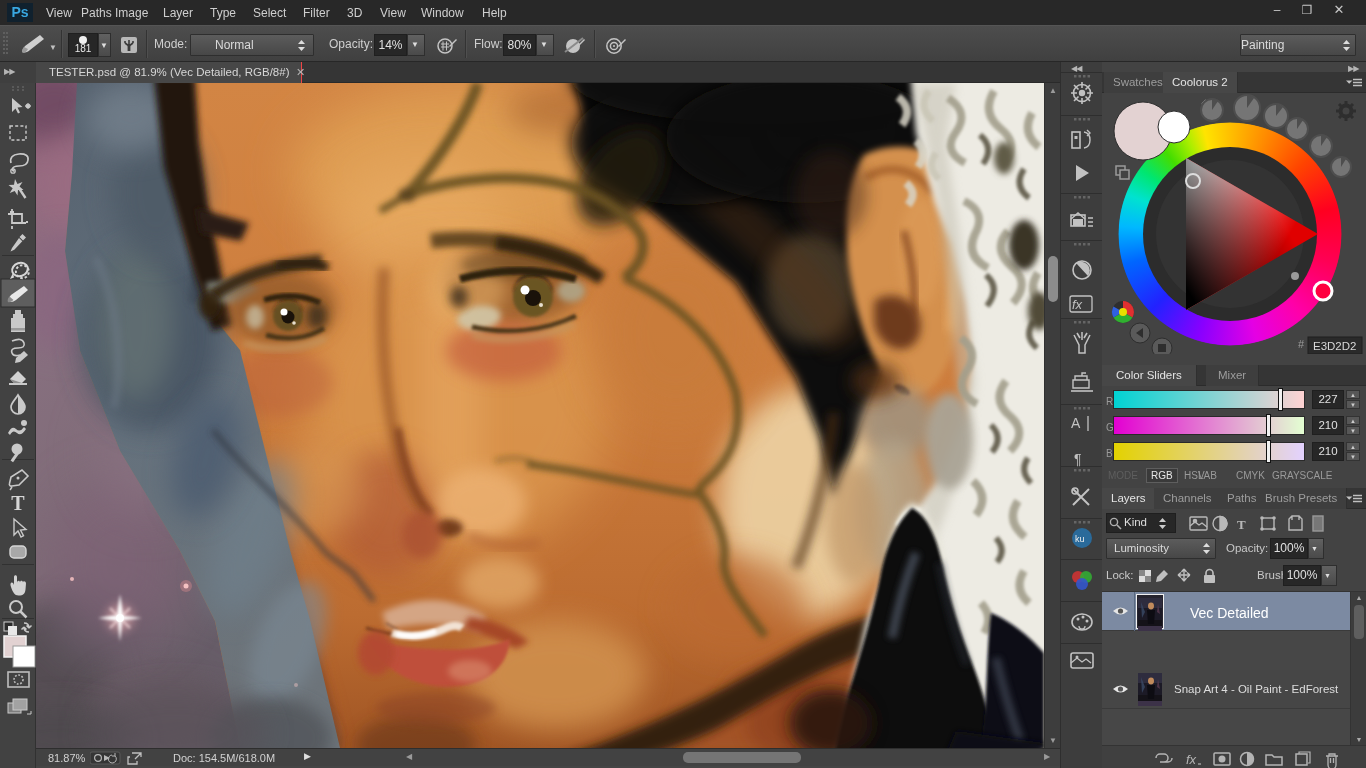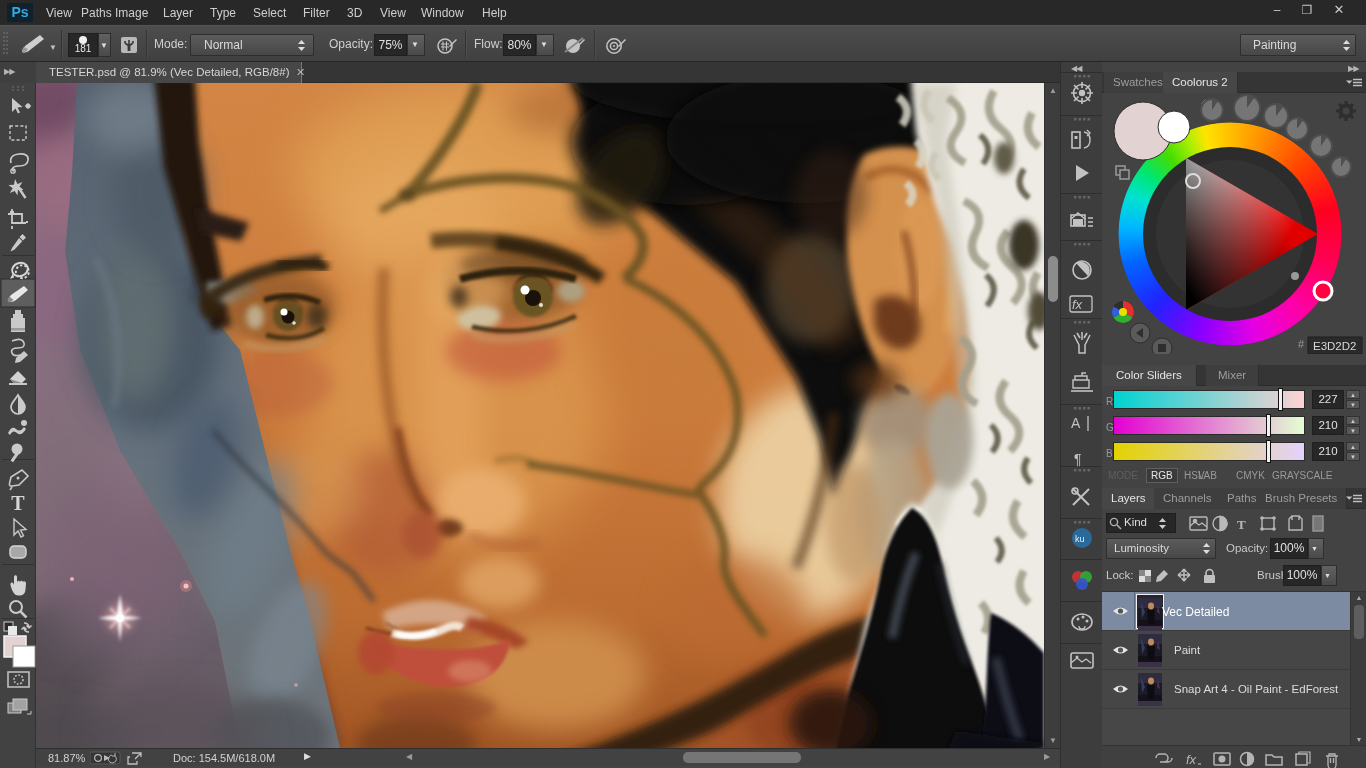--- a/index.html
+++ b/index.html
@@ -76,26 +76,26 @@
   <span class="abs" style="left:68px;top:17px;width:30px;text-align:center;color:#e8e8e8;font-size:10px">181</span>
   <div class="dbtn" style="left:98px;top:7px;width:13px;height:24px"></div>
   <span class="abs" style="left:100px;top:15px;color:#ddd;font-size:8px">▼</span>
   <svg class="abs" style="left:120px;top:8px" width="18" height="22" viewBox="0 0 18 22">
       <rect x="1" y="3" width="16" height="16" rx="2" fill="#b8b8b8"></rect>
       <path d="M9 6 v6 M9 12 l-4 -3 M9 12 l4 -3 M5 9 v-2 M13 9 v-2" stroke="#3a3a3a" stroke-width="1.6" fill="none"></path>
       <rect x="7.6" y="12" width="2.8" height="5" fill="#3a3a3a"></rect>
     </svg>
   <div class="osep" style="left:146px"></div>
   <span class="olabel" style="left:154px">Mode:</span>
-  <div class="dropdown" style="left:190px;top:8px;width:124px;height:22px;line-height:20px;padding-left:13px">Normal</div>
+  <div class="dropdown" style="left:190px;top:8px;width:124px;height:22px;line-height:20px;padding-left:24px">Normal</div>
   <svg class="abs" style="left:297px;top:14px" width="9" height="11">
       <path d="M4.5 0 L8 4 H1Z M4.5 11 L1 7 H8Z" fill="#ddd"></path>
     </svg>
   <span class="olabel" style="left:329px">Opacity:</span>
-  <div class="darkfield" style="left:374px;top:8px;width:33px;height:22px;line-height:20px">75%</div>
+  <div class="darkfield" style="left:374px;top:8px;width:33px;height:22px;line-height:20px">14%</div>
   <div class="dbtn" style="left:407px;top:8px;width:18px;height:22px"></div>
   <span class="abs" style="left:411px;top:14px;color:#ddd;font-size:8px">▼</span>
   <svg class="abs" style="left:436px;top:10px" width="22" height="19" viewBox="0 0 22 19">
       <circle cx="9" cy="10" r="7" fill="none" stroke="#c4c4c4" stroke-width="1.5"></circle>
       <path d="M5 8 h8 M5 11 h8 M7 5.5 v9 M10.5 5.5 v9" stroke="#c4c4c4" stroke-width="1"></path>
       <path d="M13 10 L20 3 L21 4 L14 11Z" fill="#c4c4c4"></path>
     </svg>
   <div class="osep" style="left:465px"></div>
   <span class="olabel" style="left:474px">Flow:</span>
   <div class="darkfield" style="left:503px;top:8px;width:33px;height:22px;line-height:20px">80%</div>
@@ -106,21 +106,21 @@
       <path d="M14 10 L21 3 L22 4 L15 11Z" fill="#c4c4c4"></path>
       <path d="M2 16 L20 2" stroke="#8a8a8a" stroke-width="2"></path>
     </svg>
   <div class="osep" style="left:594px"></div>
   <svg class="abs" style="left:605px;top:10px" width="22" height="19" viewBox="0 0 22 19">
       <circle cx="9" cy="10" r="7.2" fill="none" stroke="#c4c4c4" stroke-width="1.5"></circle>
       <circle cx="9" cy="10" r="3.6" fill="none" stroke="#c4c4c4" stroke-width="1.5"></circle>
       <circle cx="9" cy="10" r="1" fill="#c4c4c4"></circle>
       <path d="M13 10 L20 3 L21 4 L14 11Z" fill="#c4c4c4"></path>
     </svg>
-  <div class="dropdown" style="left:1240px;top:8px;width:116px;height:22px;line-height:20px;padding-left:12px">Painting</div>
+  <div class="dropdown" style="left:1240px;top:8px;width:116px;height:22px;line-height:20px;padding-left:0">Painting</div>
   <svg class="abs" style="left:1342px;top:14px" width="9" height="11">
       <path d="M4.5 0 L8 4 H1Z M4.5 11 L1 7 H8Z" fill="#ddd"></path>
     </svg>
 </div>
 <div id="tbhead">▶▶</div>
 <div id="tabbar">
   <div id="doctab">TESTER.psd @ 81.9% (Vec Detailed, RGB/8#)&nbsp;&nbsp;<span style="color:#b5b5b5;font-size:11px">✕</span></div>
 </div>
 <div id="toolbar">
 <svg width="36" height="685" viewBox="0 0 36 685">
@@ -807,38 +807,21 @@
 <rect width="24" height="33" fill="#1c1a26"></rect>
 <rect x="0" y="0" width="24" height="10" fill="#2e2c3e"></rect>
 <rect x="0" y="22" width="24" height="11" fill="#141218"></rect>
 <ellipse cx="13" cy="8" rx="3" ry="3.4" fill="#c08a5c"></ellipse>
 <path d="M9 12 L17 12 L16 26 L10 26 Z" fill="#0d0c12"></path>
 <path d="M3 4 L7 14 L4 20 Z" fill="#3a4a66" opacity="0.8"></path>
 <path d="M20 6 L22 16 L19 14 Z" fill="#5a3a50" opacity="0.8"></path>
 <rect x="0" y="28" width="24" height="5" fill="#3c3248"></rect>
 </svg>
           </div>
-          <span class="abs" style="left:60px;top:13px;color:#ffffff;font-size:12px">Vec Detailed</span>
-  </div>
-  <div class="abs" style="left:0;top:39px;width:248px;height:39px;background:#464646;border-bottom:1px solid #3a3a3a">
-          <svg class="abs" style="left:10px;top:13px" width="17" height="12" viewBox="0 0 17 12">
-            <path d="M1 6 Q8.5 -1 16 6 Q8.5 13 1 6 Z" fill="#e6e6e6"></path>
-            <circle cx="8.5" cy="6" r="2.6" fill="#555"></circle>
-          </svg>
-          <svg class="abs" style="left:36px;top:3px" width="24" height="33" viewBox="0 0 24 33">
-<rect width="24" height="33" fill="#1c1a26"></rect>
-<rect x="0" y="0" width="24" height="10" fill="#2e2c3e"></rect>
-<rect x="0" y="22" width="24" height="11" fill="#141218"></rect>
-<ellipse cx="13" cy="8" rx="3" ry="3.4" fill="#c08a5c"></ellipse>
-<path d="M9 12 L17 12 L16 26 L10 26 Z" fill="#0d0c12"></path>
-<path d="M3 4 L7 14 L4 20 Z" fill="#3a4a66" opacity="0.8"></path>
-<path d="M20 6 L22 16 L19 14 Z" fill="#5a3a50" opacity="0.8"></path>
-<rect x="0" y="28" width="24" height="5" fill="#3c3248"></rect>
-</svg>
-          <span class="abs" style="left:72px;top:13px;color:#dddddd;font-size:11.5px">Paint</span>
+          <span class="abs" style="left:88px;top:13px;color:#ffffff;font-size:14px">Vec Detailed</span>
   </div>
   <div class="abs" style="left:0;top:78px;width:248px;height:39px;background:#464646;border-bottom:1px solid #3a3a3a">
           <svg class="abs" style="left:10px;top:13px" width="17" height="12" viewBox="0 0 17 12">
             <path d="M1 6 Q8.5 -1 16 6 Q8.5 13 1 6 Z" fill="#e6e6e6"></path>
             <circle cx="8.5" cy="6" r="2.6" fill="#555"></circle>
           </svg>
           <svg class="abs" style="left:36px;top:3px" width="24" height="33" viewBox="0 0 24 33">
 <rect width="24" height="33" fill="#1c1a26"></rect>
 <rect x="0" y="0" width="24" height="10" fill="#2e2c3e"></rect>
 <rect x="0" y="22" width="24" height="11" fill="#141218"></rect>

